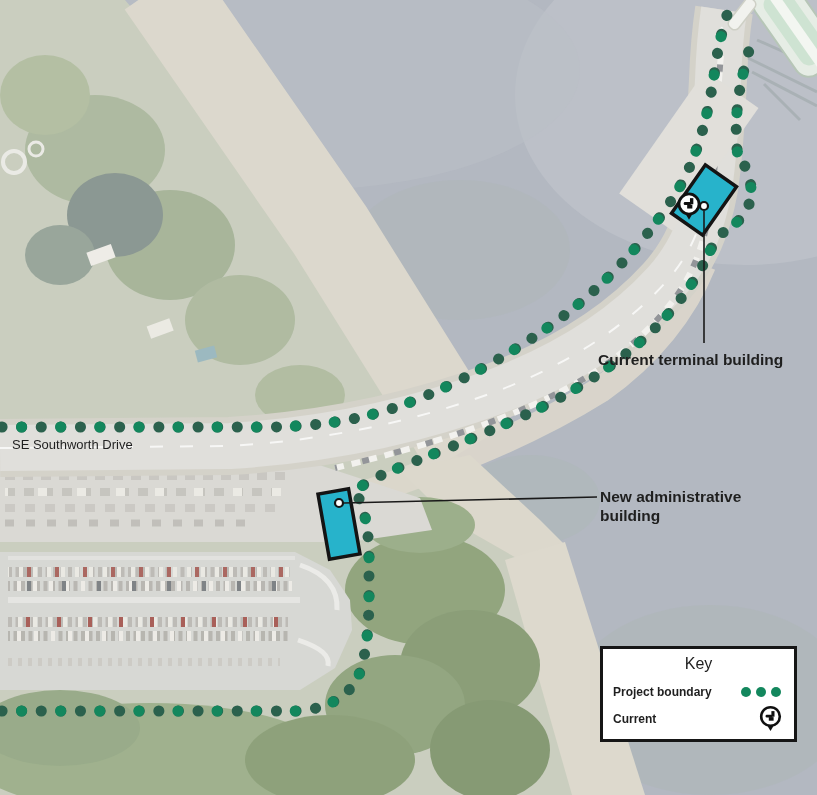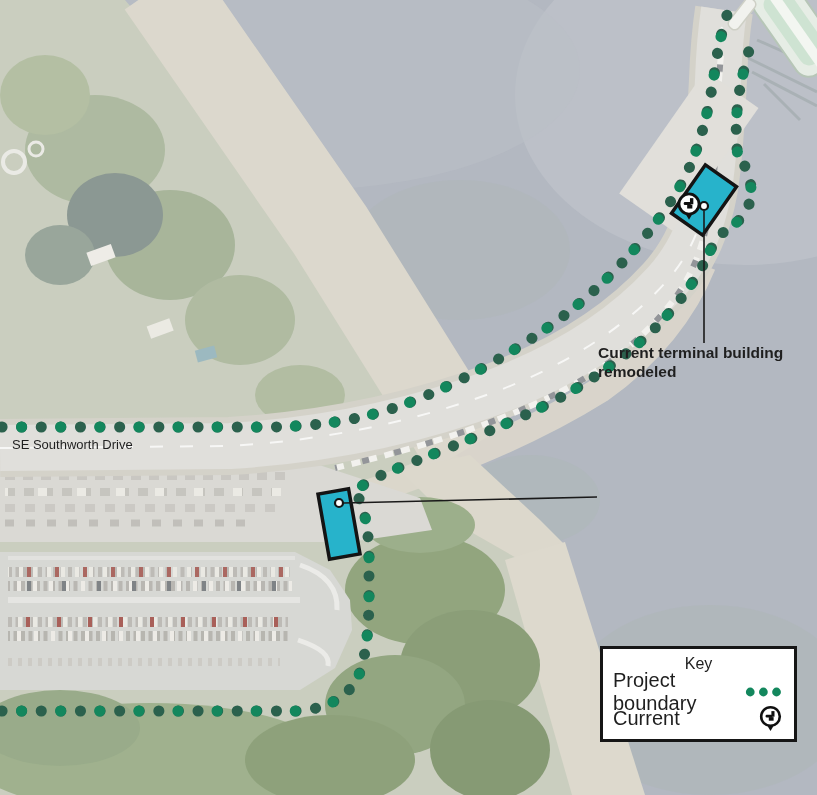--- a/index.html
+++ b/index.html
@@ -6,30 +6,30 @@
   .stage{
     position:relative;width:817px;height:795px;overflow:hidden;
     font-family:"Liberation Sans","DejaVu Sans",sans-serif;
   }
   .stage svg.scene{position:absolute;left:0;top:0;display:block;}
   .map-label{
     position:absolute;color:#1f1f1f;white-space:nowrap;
   }
   .street-label{left:12px;top:437px;font-size:13px;font-weight:400;}
   .anno-label{font-weight:700;font-size:15.5px;line-height:19px;}
-  .terminal-label{left:598px;top:343px;}
+  .terminal-label{left:598px;top:350px;}
   .admin-label{left:600px;top:487px;}
   .key-box{
     position:absolute;left:600px;top:646px;width:197px;height:96px;
     background:#ffffff;border:3.5px solid #161616;box-sizing:border-box;
     padding:4px 10px 0 10px;color:#1f1f1f;
   }
   .key-title{text-align:center;font-weight:400;font-size:16px;margin:2px 0 5px 0;}
   .key-row{display:flex;justify-content:space-between;align-items:center;height:27px;}
-  .key-row .key-label{font-weight:400;font-size:20px;}
+  .key-row .key-label{font-weight:700;font-size:12px;}
   .key-row svg{display:block;}
 </style>
 </head>
 <body>
 
 <div class="stage">
 
   <svg class="scene" width="817" height="795" viewBox="0 0 817 795" xmlns="http://www.w3.org/2000/svg" xmlns:xlink="http://www.w3.org/1999/xlink">
 
     <defs>
@@ -175,23 +175,26 @@
       <circle cx="339" cy="503" r="4"></circle>
     </g>
 
     <use href="#pinShape" xlink:href="#pinShape" transform="translate(689,204) scale(1.08)"></use>
   </svg>
 
   <div class="map-label street-label">SE Southworth Drive</div>
 
   <div class="map-label anno-label terminal-label">
     <div>Current terminal building</div>
-    <div>remodeled</div>
   </div>
 
+  <div class="map-label anno-label admin-label">
+    <div>New administrative</div>
+    <div>building</div>
+  </div>
 
   <div class="key-box">
     <div class="key-title">Key</div>
     <div class="key-row">
       <span class="key-label">Project boundary</span>
       <svg width="44" height="12" viewBox="0 0 44 12">
         <g fill="#13875d">
           <circle cx="6" cy="6" r="5"></circle>
           <circle cx="21" cy="6" r="5"></circle>
           <circle cx="36" cy="6" r="5"></circle>

